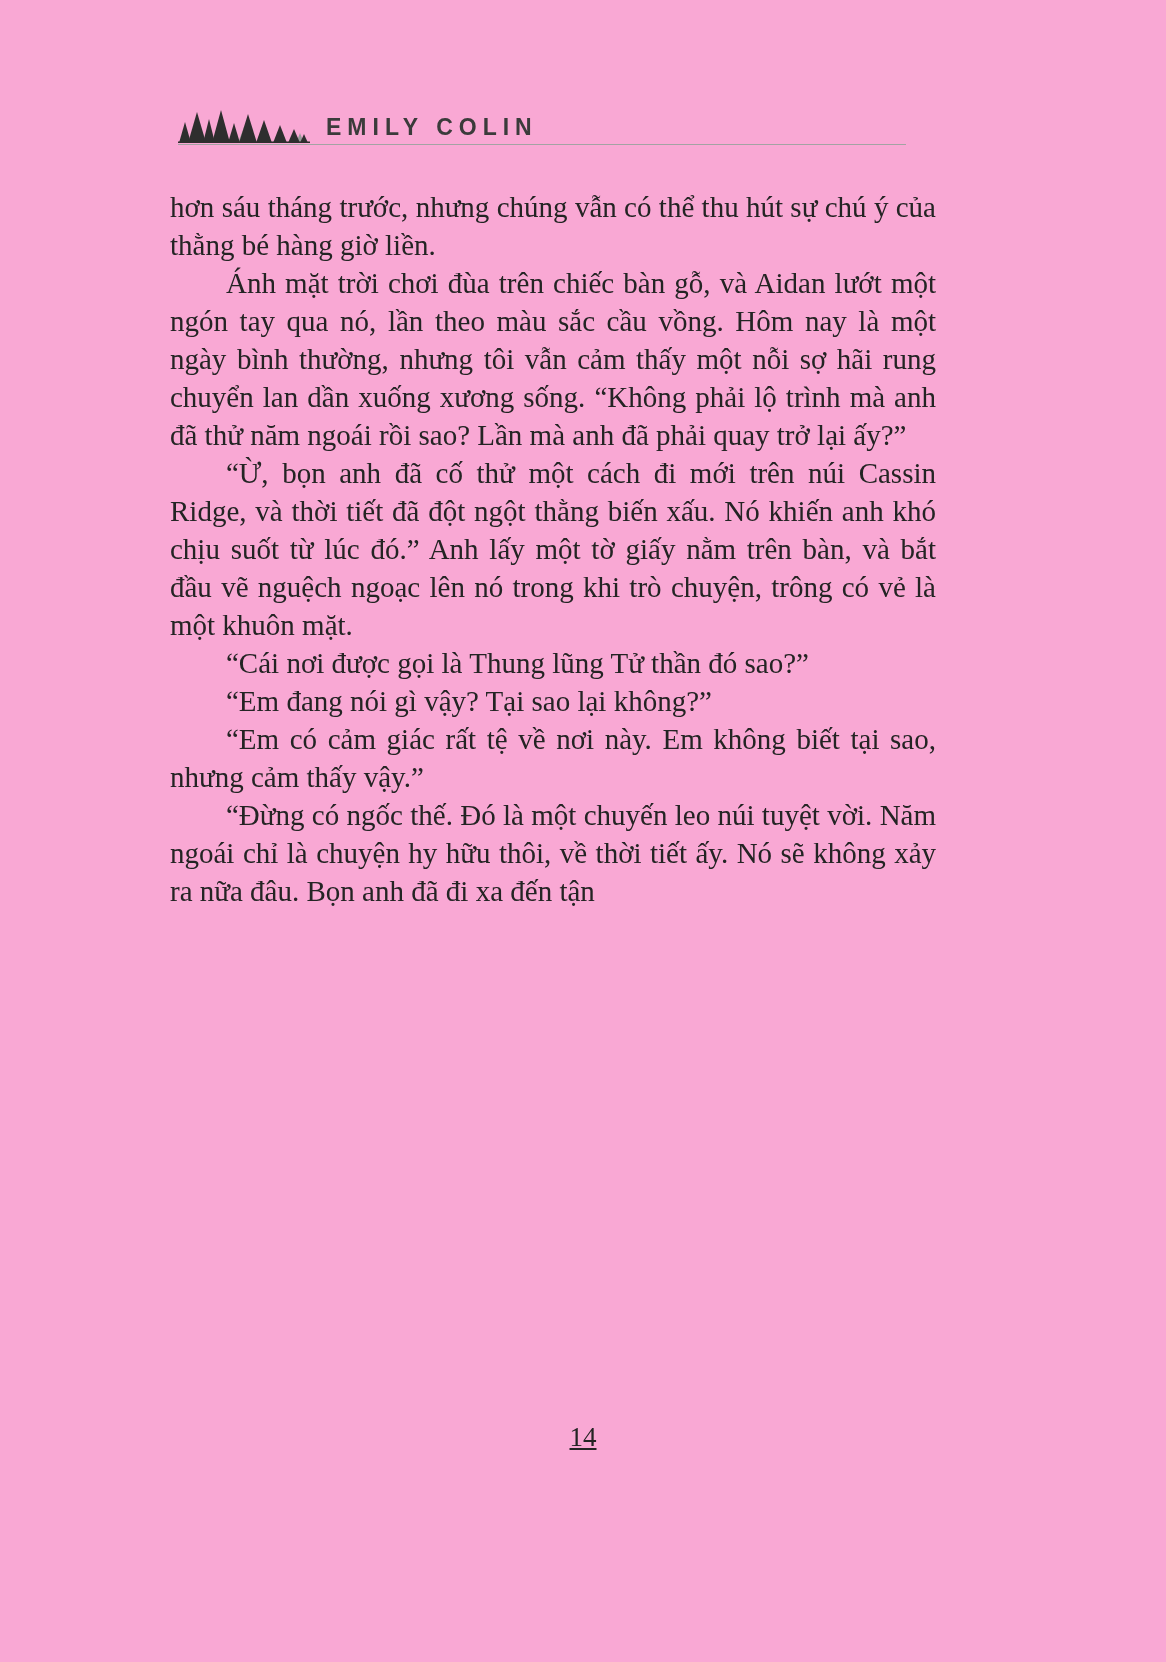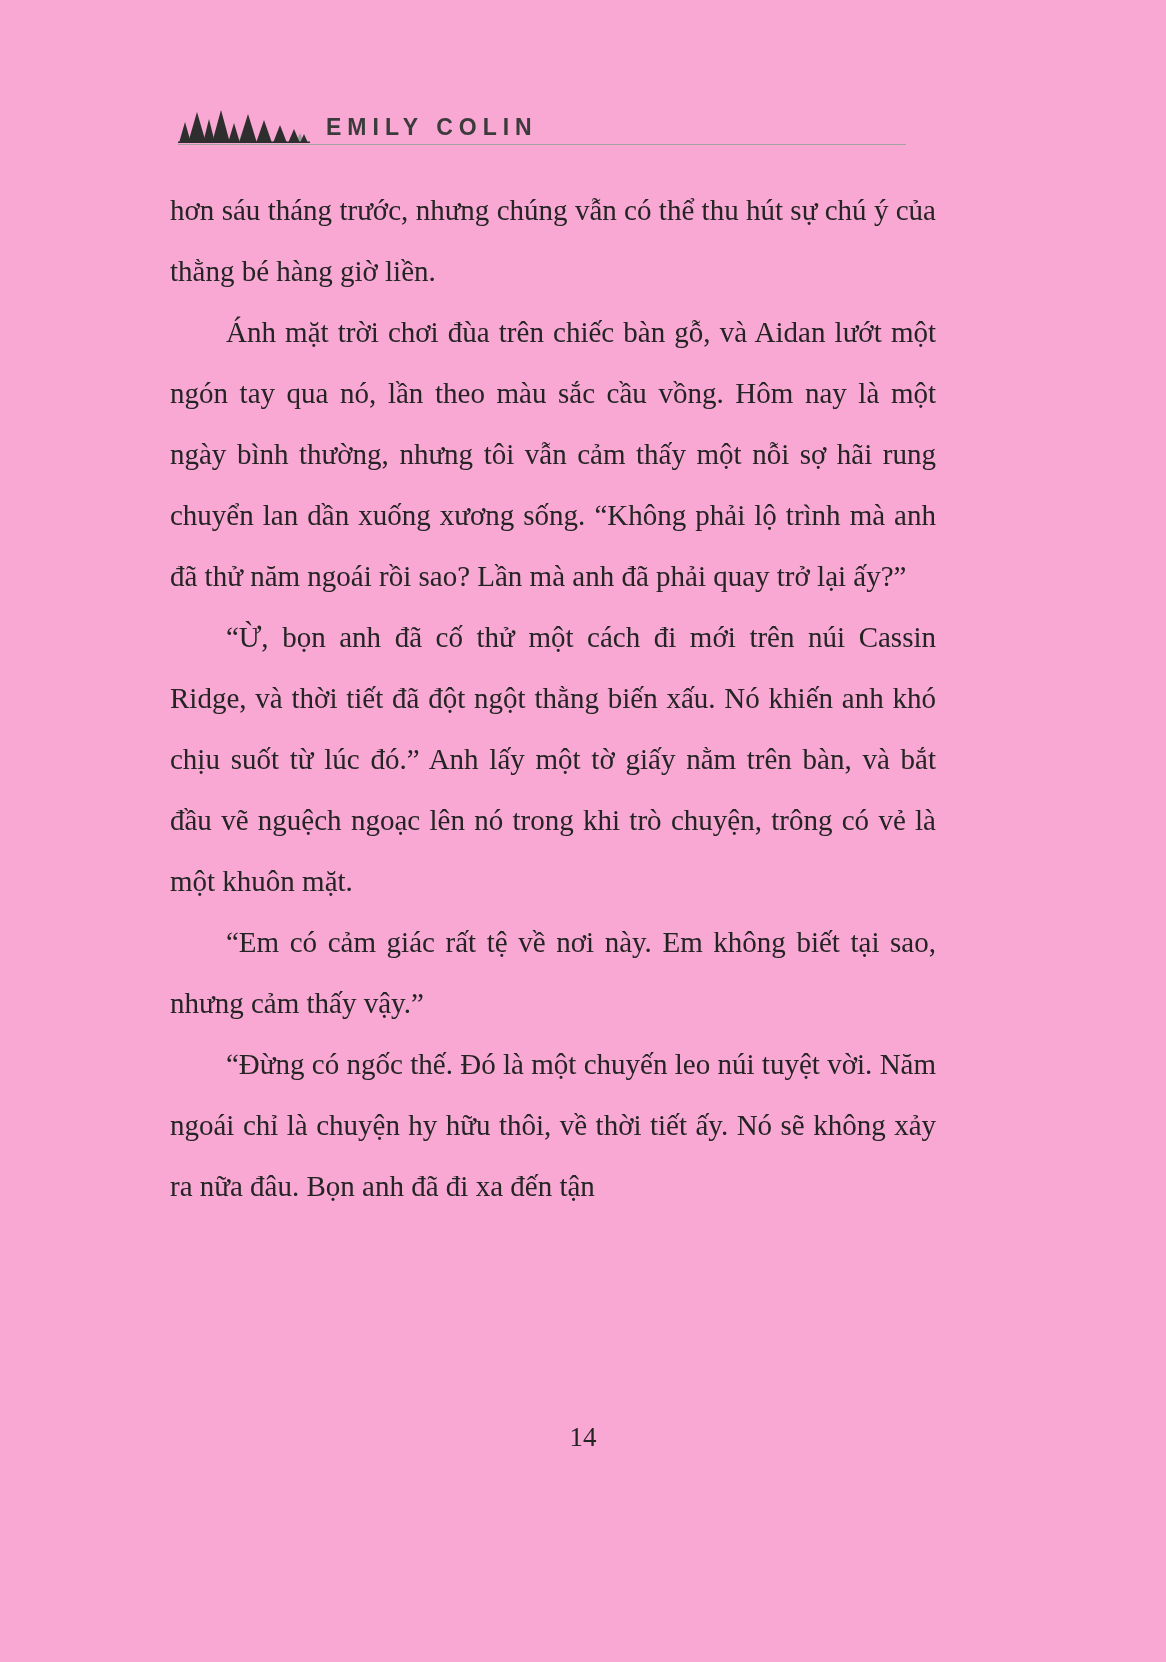--- a/index.html
+++ b/index.html
@@ -40,41 +40,42 @@
     font-size: 23px;
     font-weight: 700;
     letter-spacing: 6px;
     color: #3b3b3b;
     padding-bottom: 3px;
     white-space: nowrap;
   }
   .page-body {
     position: absolute;
     left: 170px;
-    top: 180px;
+    top: 188px;
     width: 766px;
     font-size: 29px;
-    line-height: 61px;
+    line-height: 38px;
     text-align: justify;
     color: #242424;
   }
   .page-body p {
     margin: 0;
   }
   .page-body p.indent {
     text-indent: 56px;
   }
   .page-number {
     position: absolute;
     left: 0;
     top: 1422px;
     width: 1166px;
     text-align: center;
     font-size: 27px;
     color: #242424;
+    text-decoration: underline;
   }
 </style>
 </head>
 <body>
 
 <div class="page">
 
   <header class="page-header">
     <div class="header-row">
       <span class="trees">
@@ -101,19 +102,21 @@
         </svg>
       </span>
       <span class="author">EMILY COLIN</span>
     </div>
   </header>
 
   <main class="page-body">
       <p>hơn sáu tháng trước, nhưng chúng vẫn có thể thu hút sự chú ý của thằng bé hàng giờ liền.</p>
       <p class="indent">Ánh mặt trời chơi đùa trên chiếc bàn gỗ, và Aidan lướt một ngón tay qua nó, lần theo màu sắc cầu vồng. Hôm nay là một ngày bình thường, nhưng tôi vẫn cảm thấy một nỗi sợ hãi rung chuyển lan dần xuống xương sống. “Không phải lộ trình mà anh đã thử năm ngoái rồi sao? Lần mà anh đã phải quay trở lại ấy?”</p>
       <p class="indent">“Ừ, bọn anh đã cố thử một cách đi mới trên núi Cassin Ridge, và thời tiết đã đột ngột thằng biến xấu. Nó khiến anh khó chịu suốt từ lúc đó.” Anh lấy một tờ giấy nằm trên bàn, và bắt đầu vẽ nguệch ngoạc lên nó trong khi trò chuyện, trông có vẻ là một khuôn mặt.</p>
+      <p class="indent">“Cái nơi được gọi là Thung lũng Tử thần đó sao?”</p>
+      <p class="indent">“Em đang nói gì vậy? Tại sao lại không?”</p>
       <p class="indent">“Em có cảm giác rất tệ về nơi này. Em không biết tại sao, nhưng cảm thấy vậy.”</p>
       <p class="indent">“Đừng có ngốc thế. Đó là một chuyến leo núi tuyệt vời. Năm ngoái chỉ là chuyện hy hữu thôi, về thời tiết ấy. Nó sẽ không xảy ra nữa đâu. Bọn anh đã đi xa đến tận</p>
     </main>
 
   <div class="page-number">14</div>
 
 </div>
 
 </body></html>

